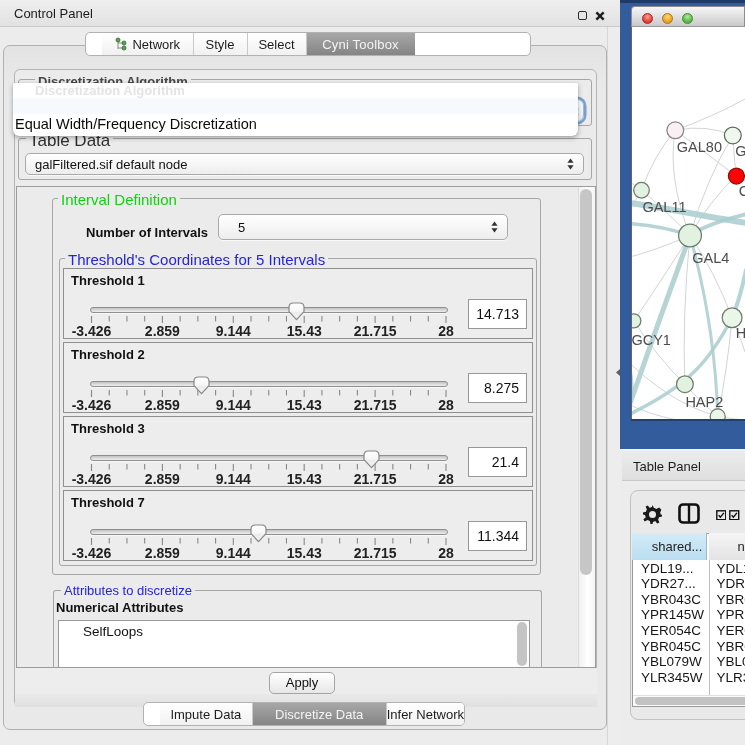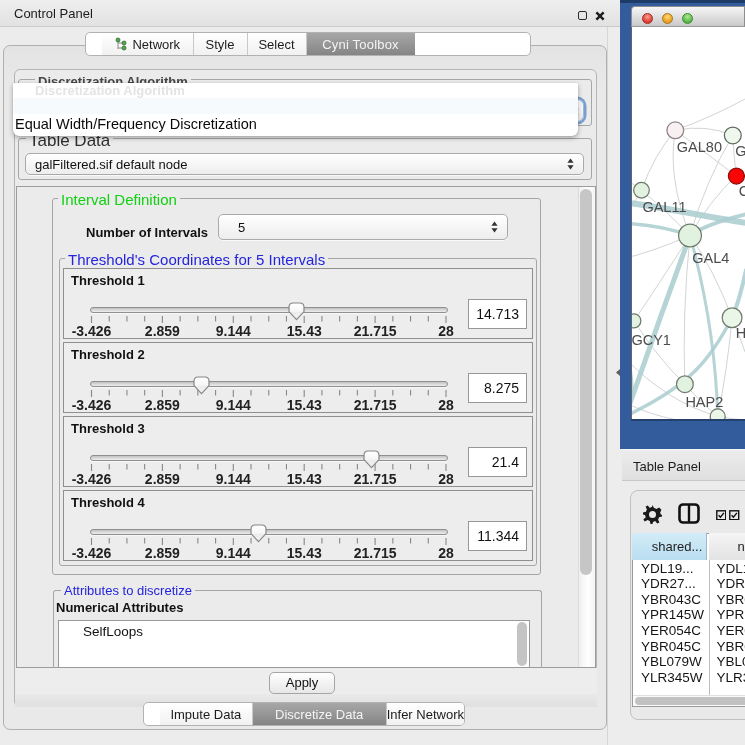--- a/index.html
+++ b/index.html
@@ -247,21 +247,21 @@
             <stop offset=".5" stop-color="#f6f6f6"></stop>
             <stop offset=".55" stop-color="#ececec"></stop>
             <stop offset="1" stop-color="#f2f2f2"></stop>
           </linearGradient>
         </defs>
         <path d="M1 5.2 Q1 1 5.2 1 L11.8 1 Q16 1 16 5.2 L16 9.6 L8.5 17.6 L1 9.6 Z" fill="url(#tg)" stroke="#878787" stroke-width="1.2"></path>
       </svg></div>
 <div class="vbox">21.4</div>
 </div>
 <div class="abs tpanel" style="top:490px;">
-<div class="pt">Threshold 4</div>
+<div class="pt">Threshold 7</div>
 <div class="track"></div>
 <svg style="position:absolute;left:24px;top:46.5px" width="364" height="8" viewBox="0 0 364 8">
       <line x1="3.50" y1="0" x2="3.50" y2="7" stroke="#878787" stroke-width="1.1"></line>
       <line x1="21.23" y1="0" x2="21.23" y2="5.5" stroke="#878787" stroke-width="1.1"></line>
       <line x1="38.95" y1="0" x2="38.95" y2="5.5" stroke="#878787" stroke-width="1.1"></line>
       <line x1="56.68" y1="0" x2="56.68" y2="5.5" stroke="#878787" stroke-width="1.1"></line>
       <line x1="74.40" y1="0" x2="74.40" y2="7" stroke="#878787" stroke-width="1.1"></line>
       <line x1="92.12" y1="0" x2="92.12" y2="5.5" stroke="#878787" stroke-width="1.1"></line>
       <line x1="109.85" y1="0" x2="109.85" y2="5.5" stroke="#878787" stroke-width="1.1"></line>
       <line x1="127.58" y1="0" x2="127.58" y2="5.5" stroke="#878787" stroke-width="1.1"></line>

